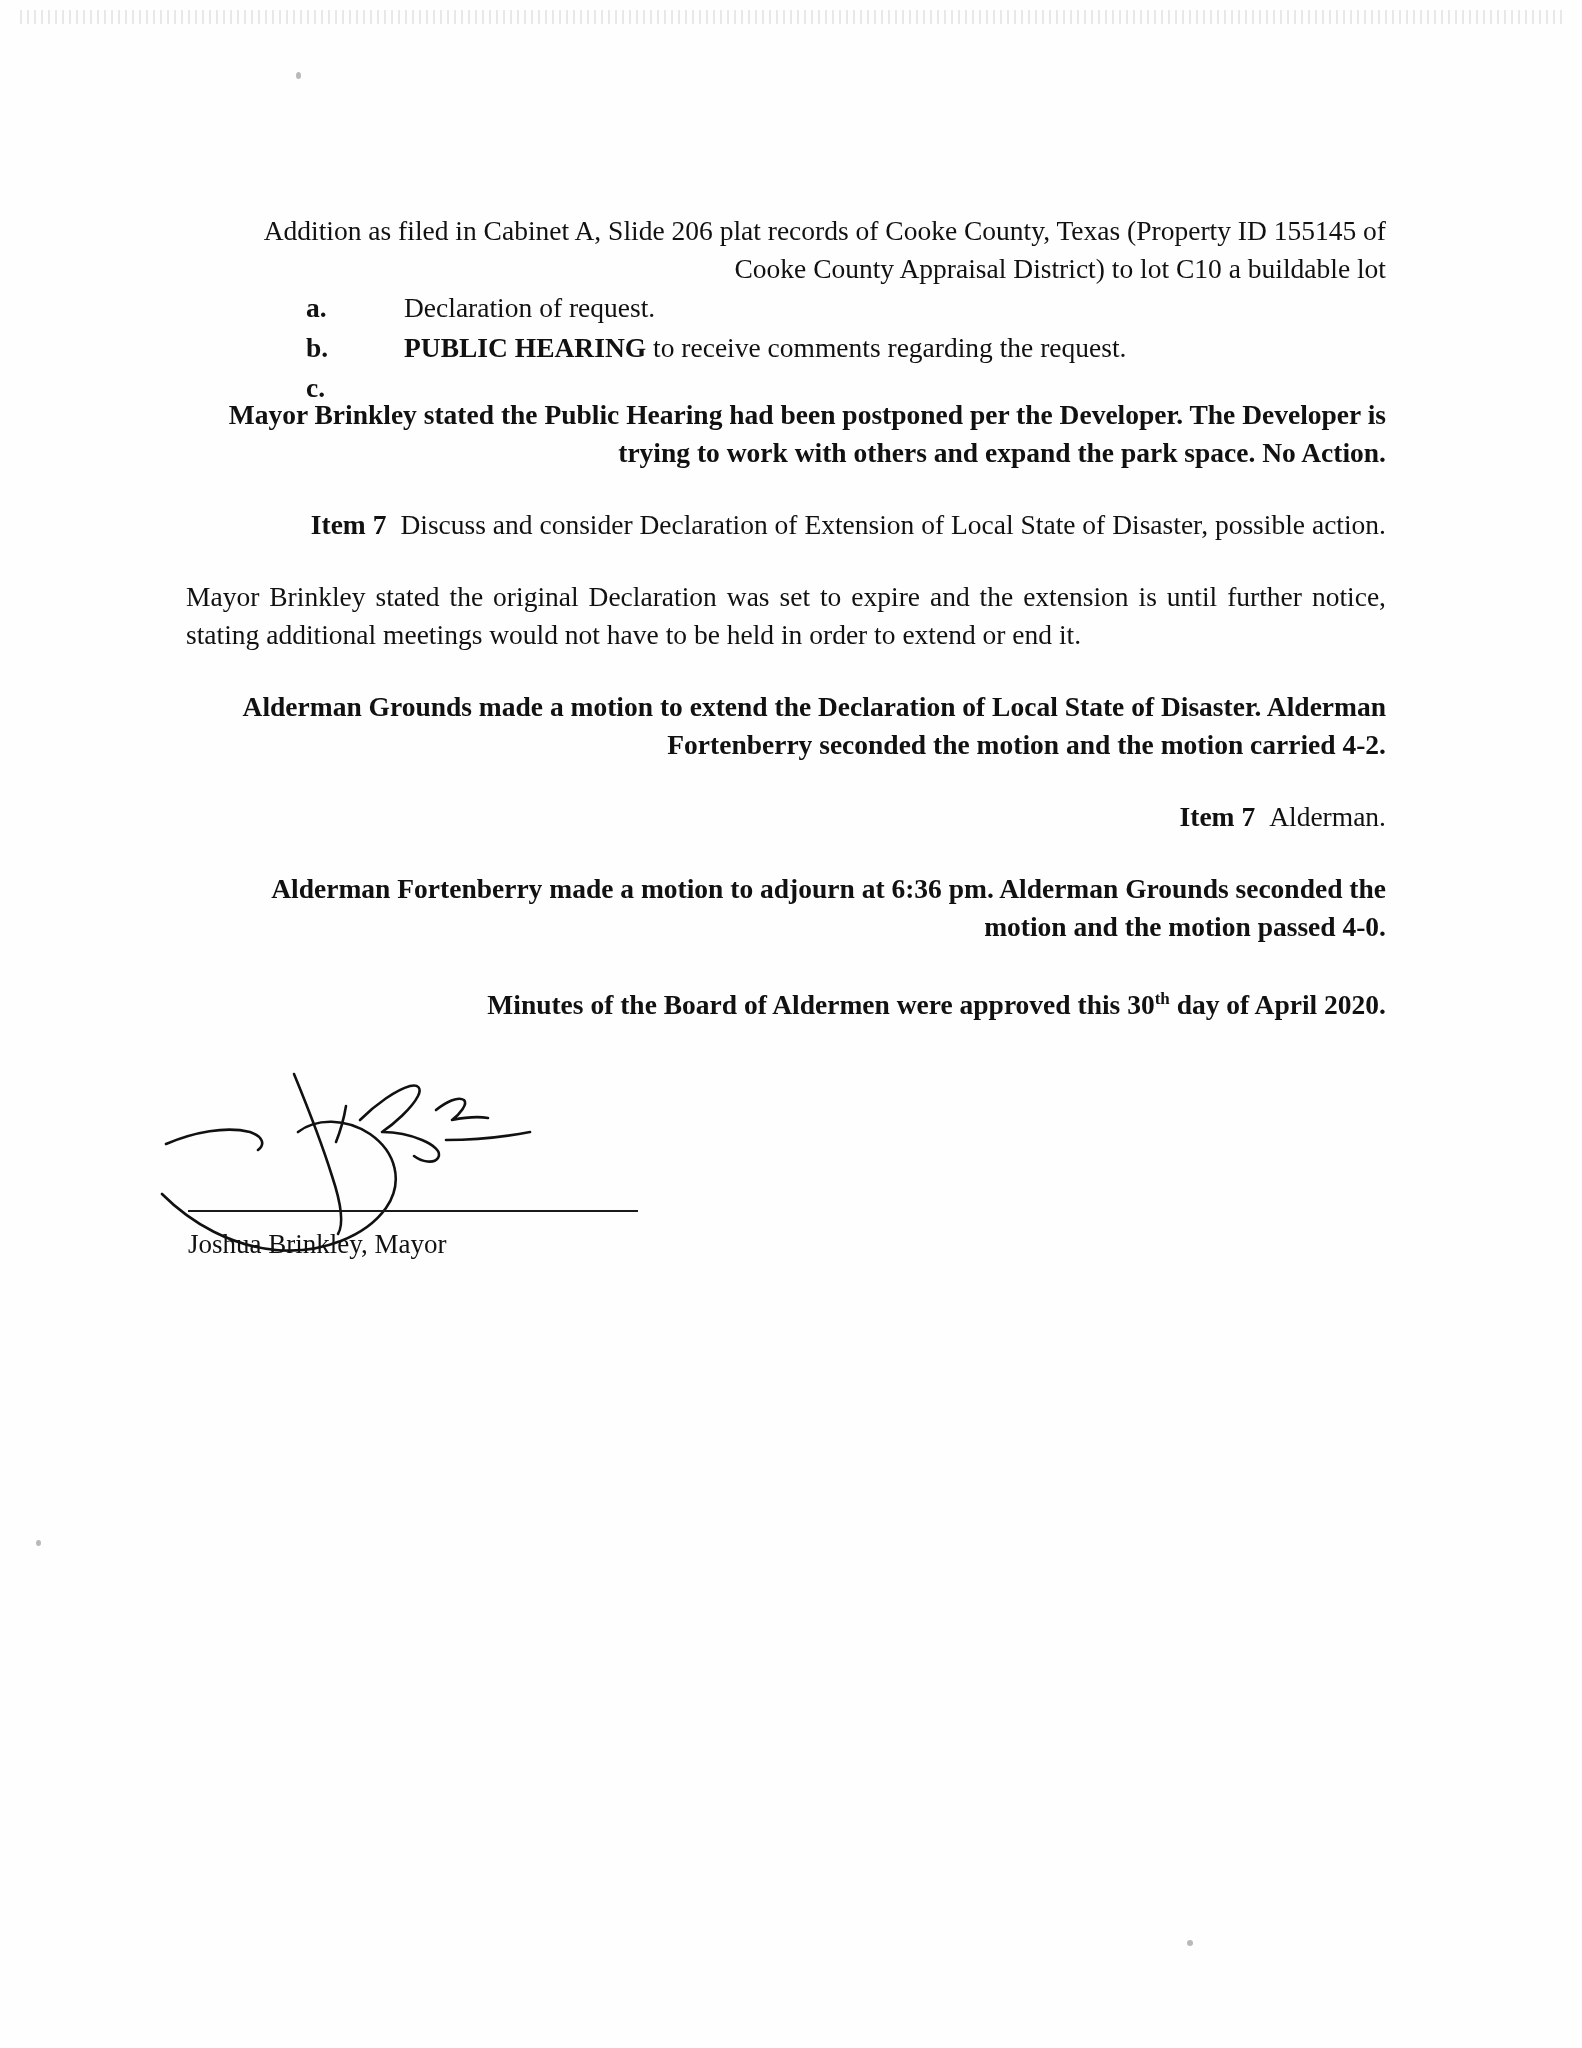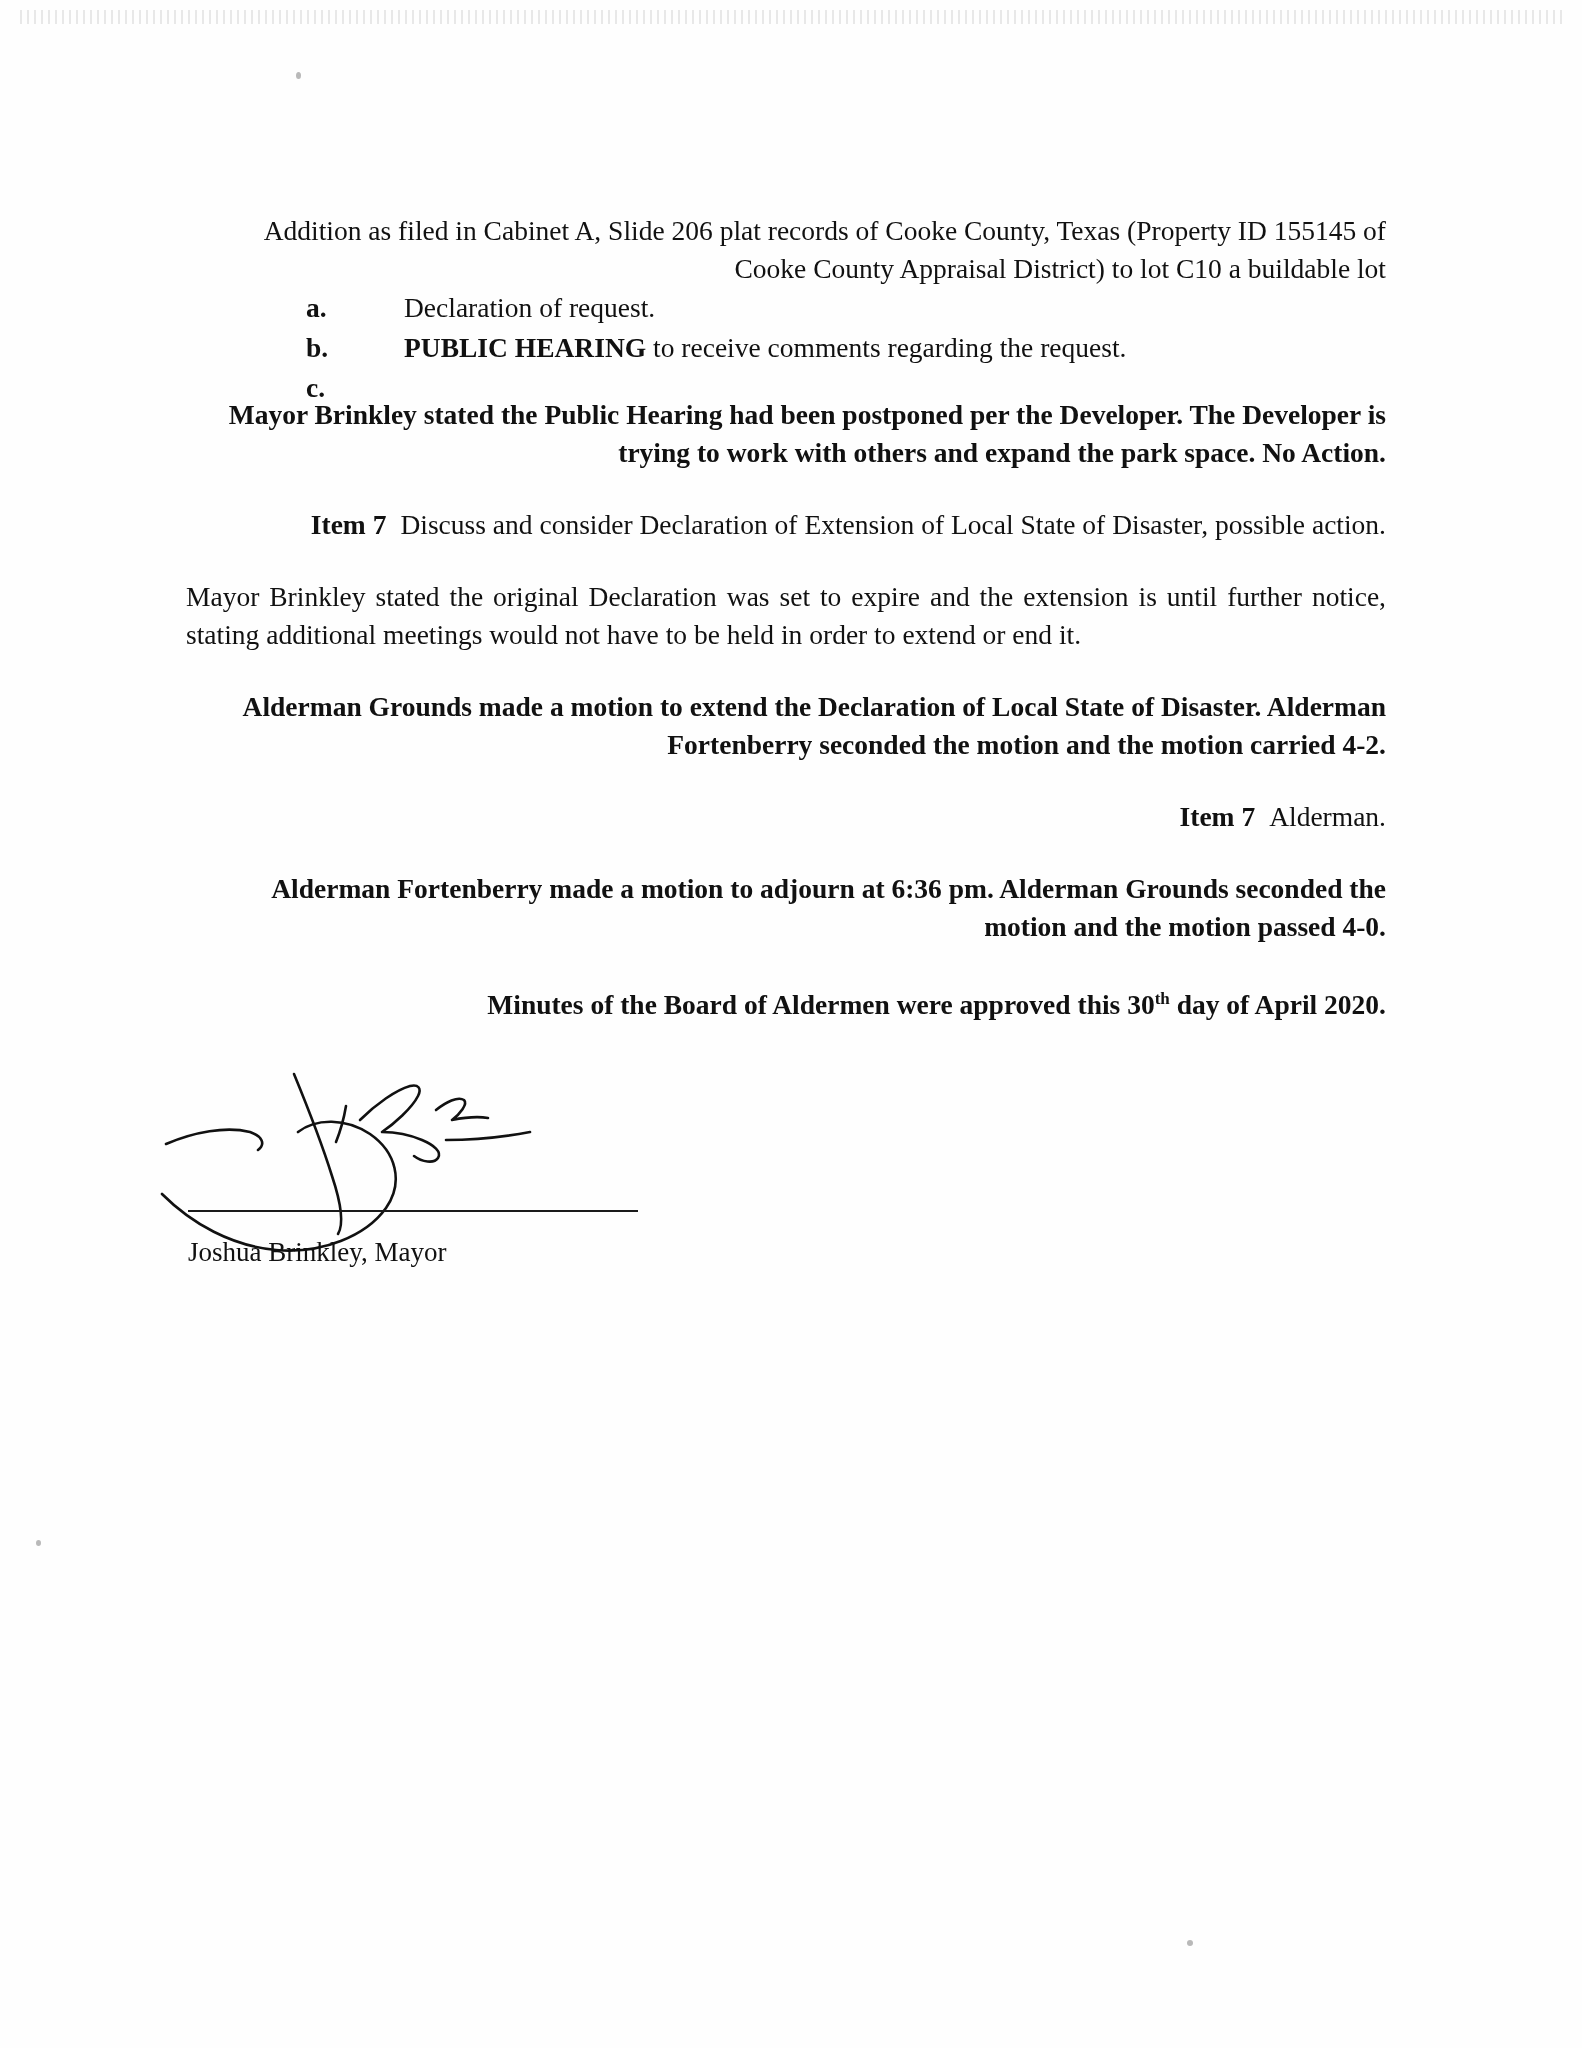--- a/index.html
+++ b/index.html
@@ -99,21 +99,21 @@
     position: absolute;
     left: 2px;
     top: 152px;
     width: 450px;
     height: 0;
     border-top: 2px solid #1a1a1a;
   }
   .sig-name {
     position: absolute;
     left: 2px;
-    top: 176px;
+    top: 168px;
     font-size: 27px;
     line-height: 36px;
     text-align: center;
   }
   .sig-ink {
     position: absolute;
     left: -40px;
     top: -10px;
     width: 560px;
     height: 230px;

